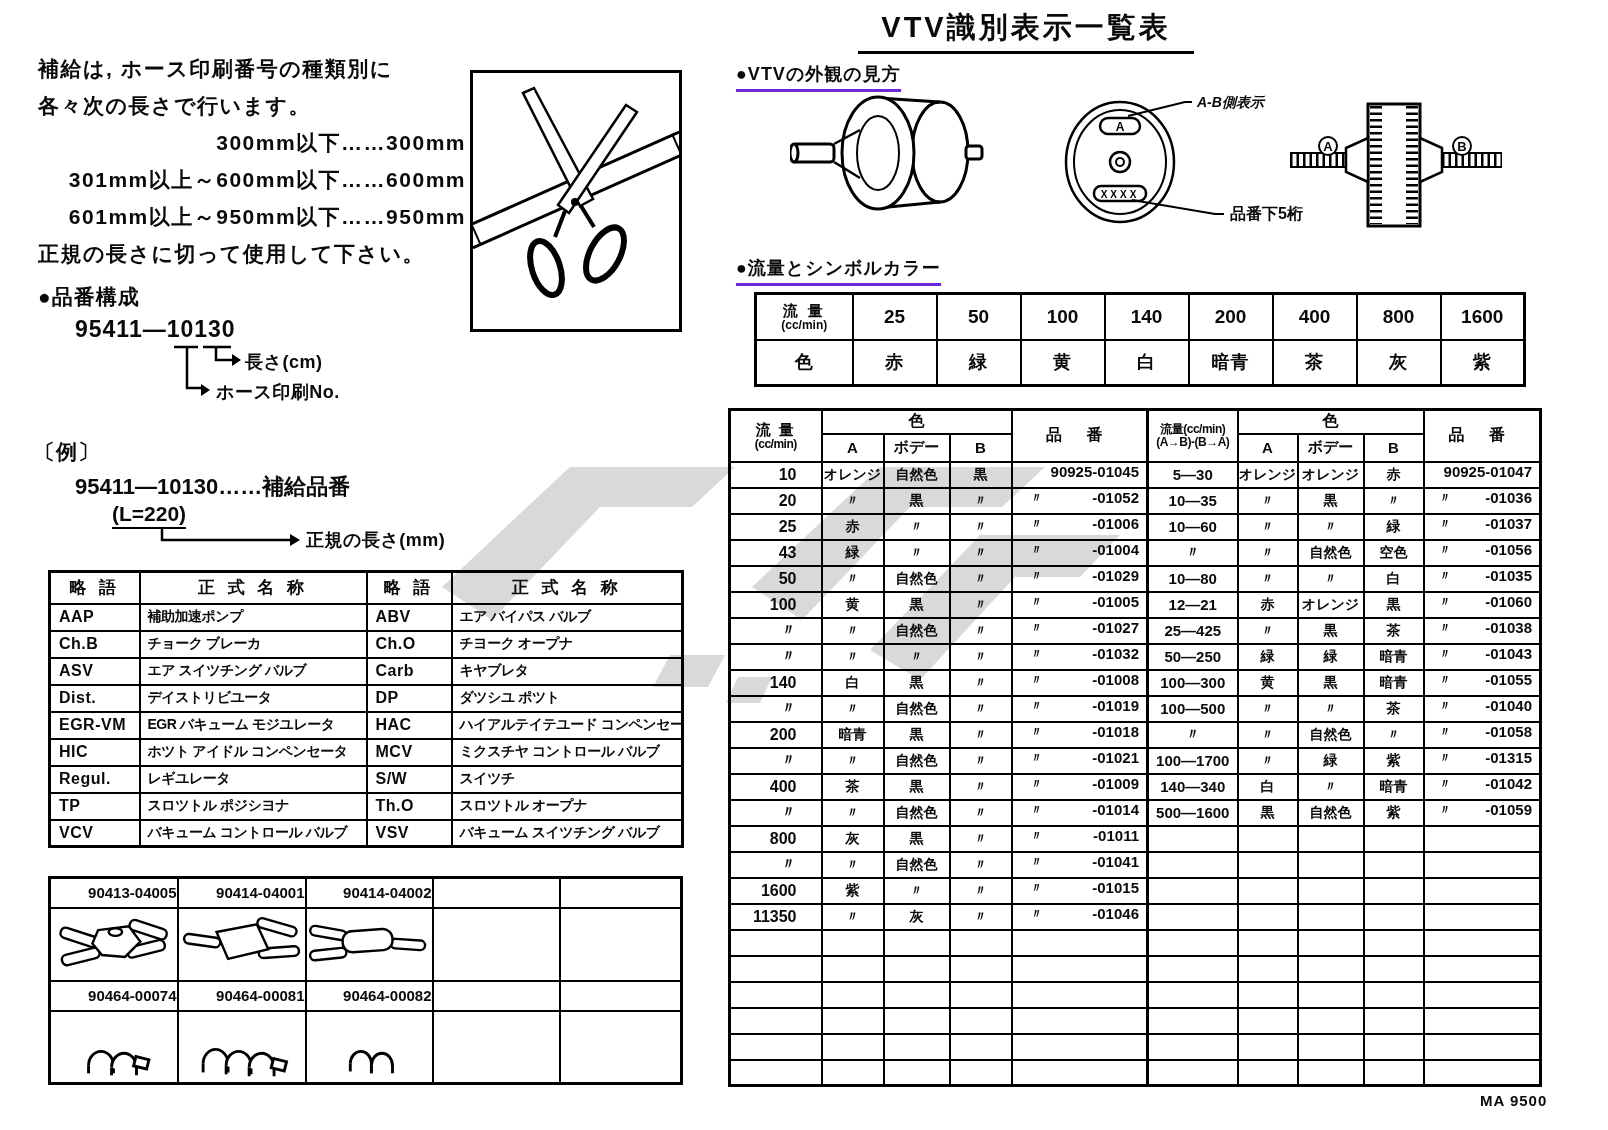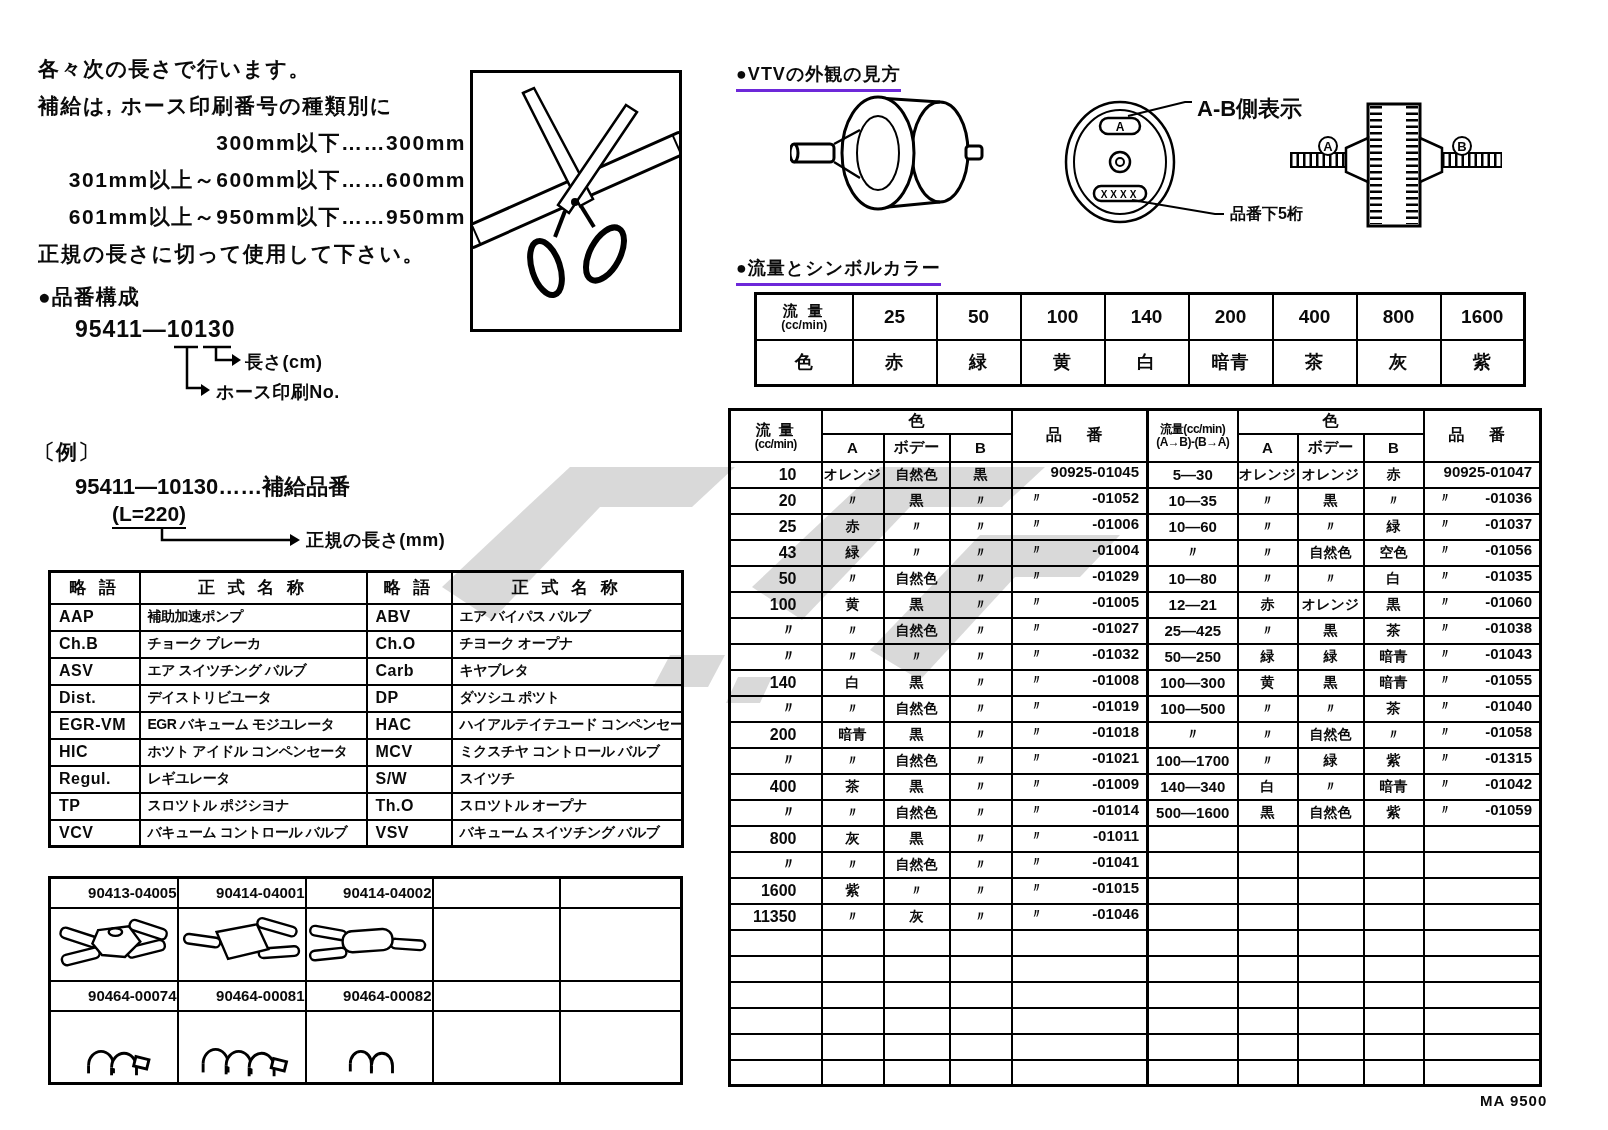--- a/index.html
+++ b/index.html
@@ -88,22 +88,22 @@
       <polygon points="460,12 625,12 582,52 417,52"></polygon>
       <polygon points="417,52 490,52 382,165 332,132"></polygon>
       <polygon points="560,80 700,80 660,122 520,122"></polygon>
       <polygon points="520,122 595,122 500,225 450,195"></polygon>
       <polygon points="250,200 305,200 288,232 233,232"></polygon>
       <polygon points="318,222 352,222 340,248 306,248"></polygon>
     </g>
   </svg>
 
   <div class="abs intro">
+    <div>補給は, ホース印刷番号の種類別に</div>
     <div>各々次の長さで行います。</div>
-    <div>補給は, ホース印刷番号の種類別に</div>
     <div class="rline">300mm以下……300mm</div>
     <div class="rline">301mm以上～600mm以下……600mm</div>
     <div class="rline">601mm以上～950mm以下……950mm</div>
     <div>正規の長さに切って使用して下さい。</div>
   </div>
 
   <div class="abs" style="left:470px; top:70px; width:212px; height:262px; border:3px solid #000; background:#fff;">
     <svg viewBox="0 0 206 256" width="206" height="256">
       <g transform="rotate(-24 103 118)">
         <rect x="-22" y="106" width="250" height="22" rx="10" fill="#fff" stroke="#000" stroke-width="3"></rect>
@@ -321,20 +321,21 @@
                 <path d="M66,56 l0,8"></path>
             </g>
           </svg>
         </td>
         <td class="pg-img"></td>
         <td class="pg-img"></td>
       </tr>
     </tbody>
   </table>
 
+  <div class="abs main-title" style="left:858px; top:8px; width:336px;">VTV識別表示一覧表</div>
 
   <div class="abs bullet-head" style="left:736px; top:62px;">●VTVの外観の見方</div>
 
   <svg class="abs" style="left:790px; top:86px;" width="730" height="158" viewBox="0 0 730 158">
 
     <g fill="#fff" stroke="#000" stroke-width="3">
       <rect x="2" y="58" width="42" height="18" rx="4"></rect>
       <ellipse cx="4" cy="67" rx="4" ry="9"></ellipse>
       <ellipse cx="150" cy="66" rx="28" ry="50"></ellipse>
       <path d="M88,12 L150,16 M88,122 L150,116"></path>
@@ -362,21 +363,21 @@
       <line x1="586" y1="20" x2="586" y2="138" stroke="#000" stroke-width="12" stroke-dasharray="2.5 4"></line>
       <line x1="622" y1="20" x2="622" y2="138" stroke="#000" stroke-width="12" stroke-dasharray="2.5 4"></line>
       <polygon points="556,62 578,52 578,96 556,86" fill="#fff" stroke="#000" stroke-width="2.5"></polygon>
       <line x1="500" y1="74" x2="556" y2="74" stroke="#000" stroke-width="12" stroke-dasharray="2.5 4"></line>
       <path d="M500,67 H556 M500,81 H556" stroke="#000" stroke-width="2" fill="none"></path>
       <polygon points="652,62 630,52 630,96 652,86" fill="#fff" stroke="#000" stroke-width="2.5"></polygon>
       <line x1="652" y1="74" x2="712" y2="74" stroke="#000" stroke-width="12" stroke-dasharray="2.5 4"></line>
       <path d="M652,67 H712 M652,81 H712" stroke="#000" stroke-width="2" fill="none"></path>
     </g>
   </svg>
-  <div class="abs" style="left:1197px; top:94px; font-size:22px;">A-B側表示</div>
+  <div class="abs" style="left:1197px; top:94px; font-size:14px;font-style:italic;">A-B側表示</div>
   <div class="abs" style="left:1230px; top:204px; font-size:16px;">品番下5桁</div>
   <span class="abs circ-letter" style="left:1318px; top:136px;">A</span>
   <span class="abs circ-letter" style="left:1452px; top:136px;">B</span>
 
   <div class="abs bullet-head" style="left:736px; top:256px;">●流量とシンボルカラー</div>
 
   <table class="abs color-table bold-frame" style="left:754px; top:292px;">
     <colgroup>
         <col style="width:97px">
         <col style="width:84px">

